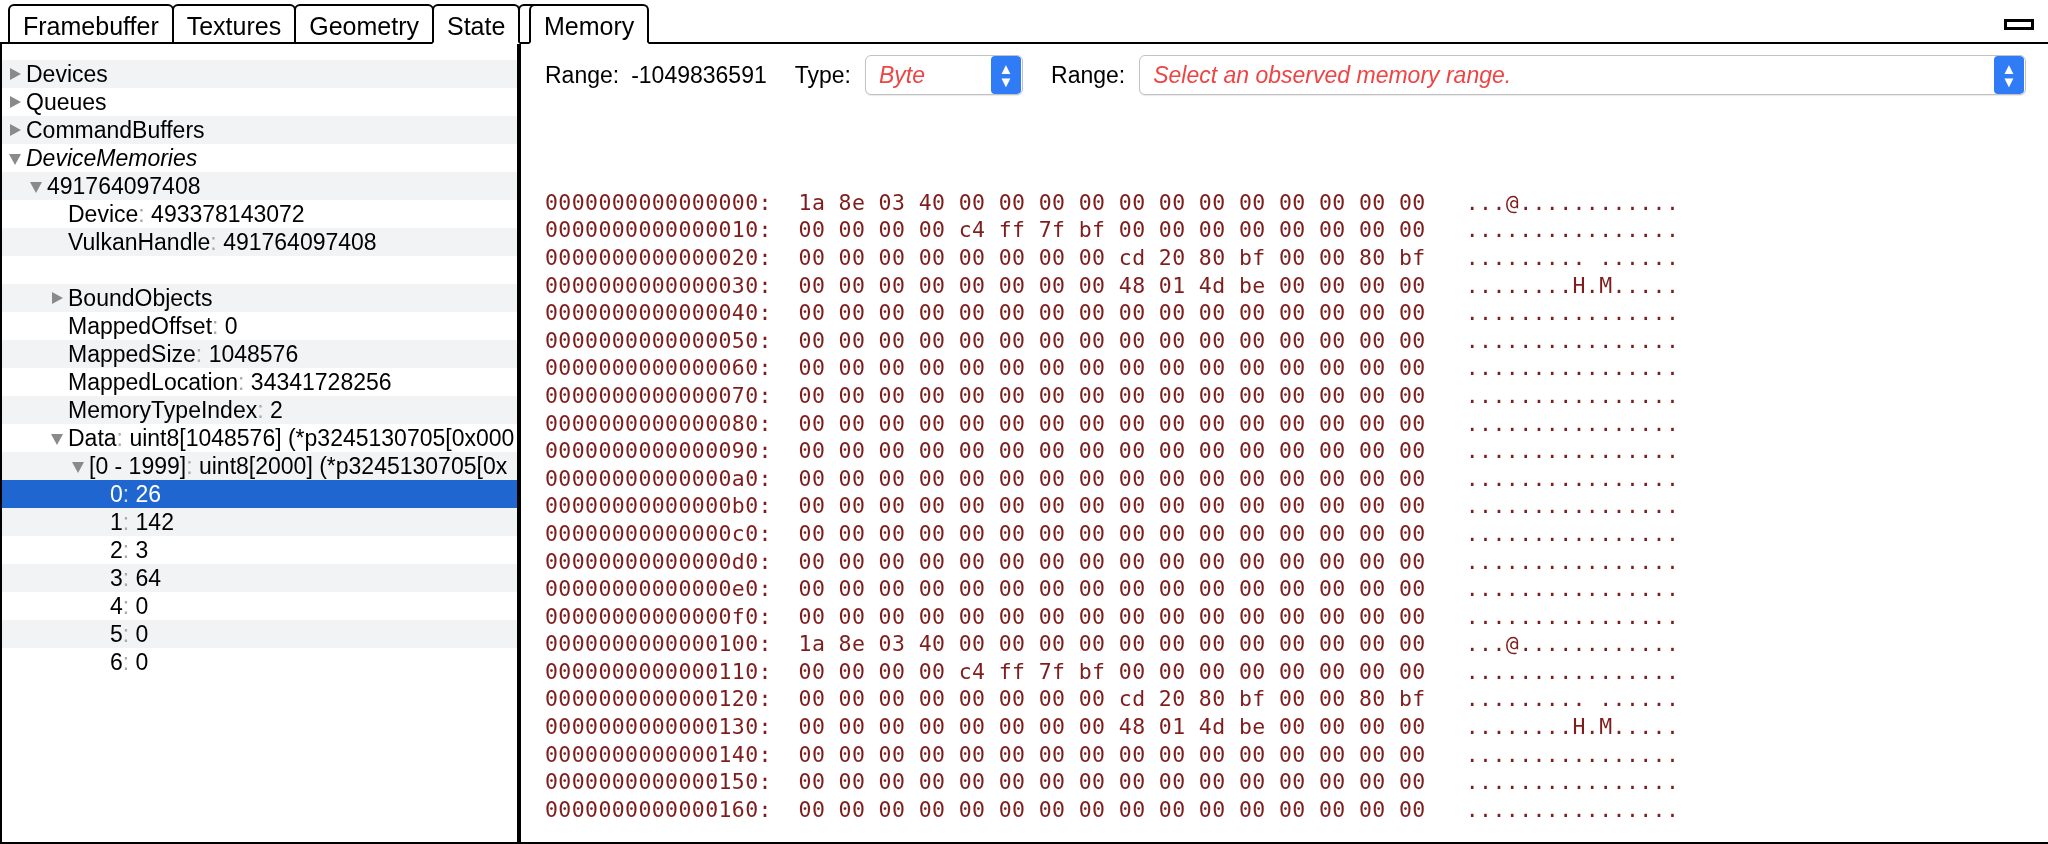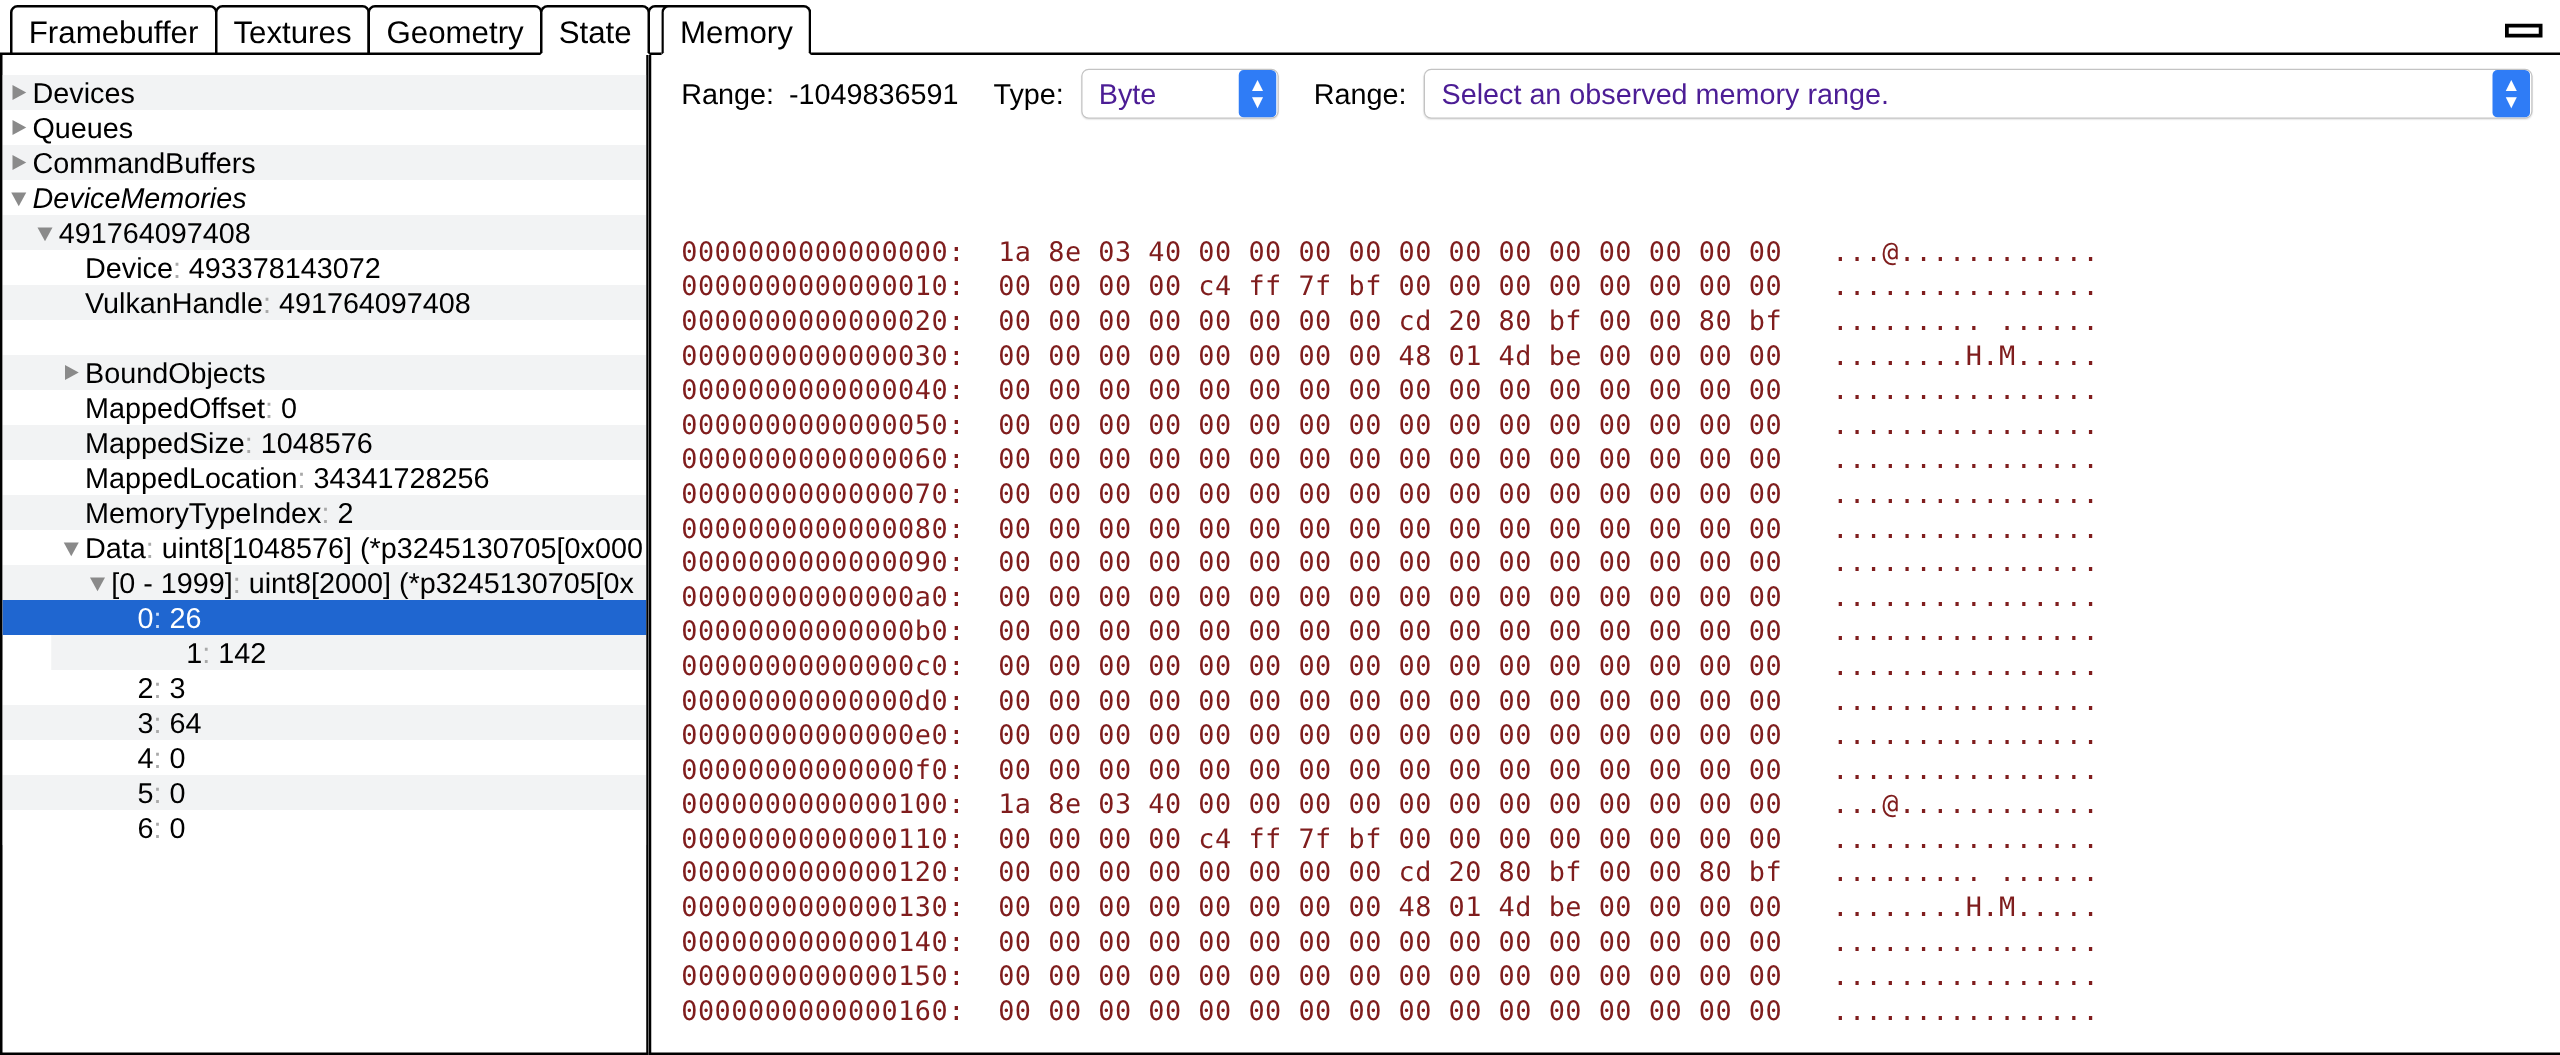--- a/index.html
+++ b/index.html
@@ -208,25 +208,26 @@
     border: 1px solid #c3c3c3;
     border-radius: 6px;
     box-shadow: 0 1px 1px rgba(0,0,0,0.09);
     display: flex;
     align-items: center;
     box-sizing: border-box;
     overflow: hidden;
   }
   .select .selval {
     font-size: 23px;
-    color: #4c1d95;
+    color: #ef4444;
     padding-left: 13px;
     white-space: nowrap;
     overflow: hidden;
     flex: 1 1 auto;
+    font-style: italic;
   }
   .stepper {
     flex: 0 0 auto;
     width: 30px;
     height: 38px;
     background: #2f7cf6;
     display: flex;
     flex-direction: column;
     align-items: center;
     justify-content: center;
@@ -346,21 +347,21 @@
           <span class="tree-label"><span class="k">Data</span><span class="sep">: </span><span>uint8[1048576] (*p3245130705[0x000</span></span>
         </div>
         <div class="tree-row alt" style="padding-left: 69px;">
           <span class="tw expanded"></span>
           <span class="tree-label"><span class="k">[0 - 1999]</span><span class="sep">: </span><span>uint8[2000] (*p3245130705[0x</span></span>
         </div>
         <div class="tree-row selected" style="padding-left: 90px;">
           <span class="tw none"></span>
           <span class="tree-label"><span class="k">0</span><span class="sep">: </span><span>26</span></span>
         </div>
-        <div class="tree-row alt" style="padding-left: 90px; margin-left: 39px;">
+        <div class="tree-row alt" style="padding-left: 90px;">
           <span class="tw none"></span>
           <span class="tree-label"><span class="k">1</span><span class="sep">: </span><span>142</span></span>
         </div>
         <div class="tree-row plain" style="padding-left: 90px;">
           <span class="tw none"></span>
           <span class="tree-label"><span class="k">2</span><span class="sep">: </span><span>3</span></span>
         </div>
         <div class="tree-row alt" style="padding-left: 90px;">
           <span class="tw none"></span>
           <span class="tree-label"><span class="k">3</span><span class="sep">: </span><span>64</span></span>

